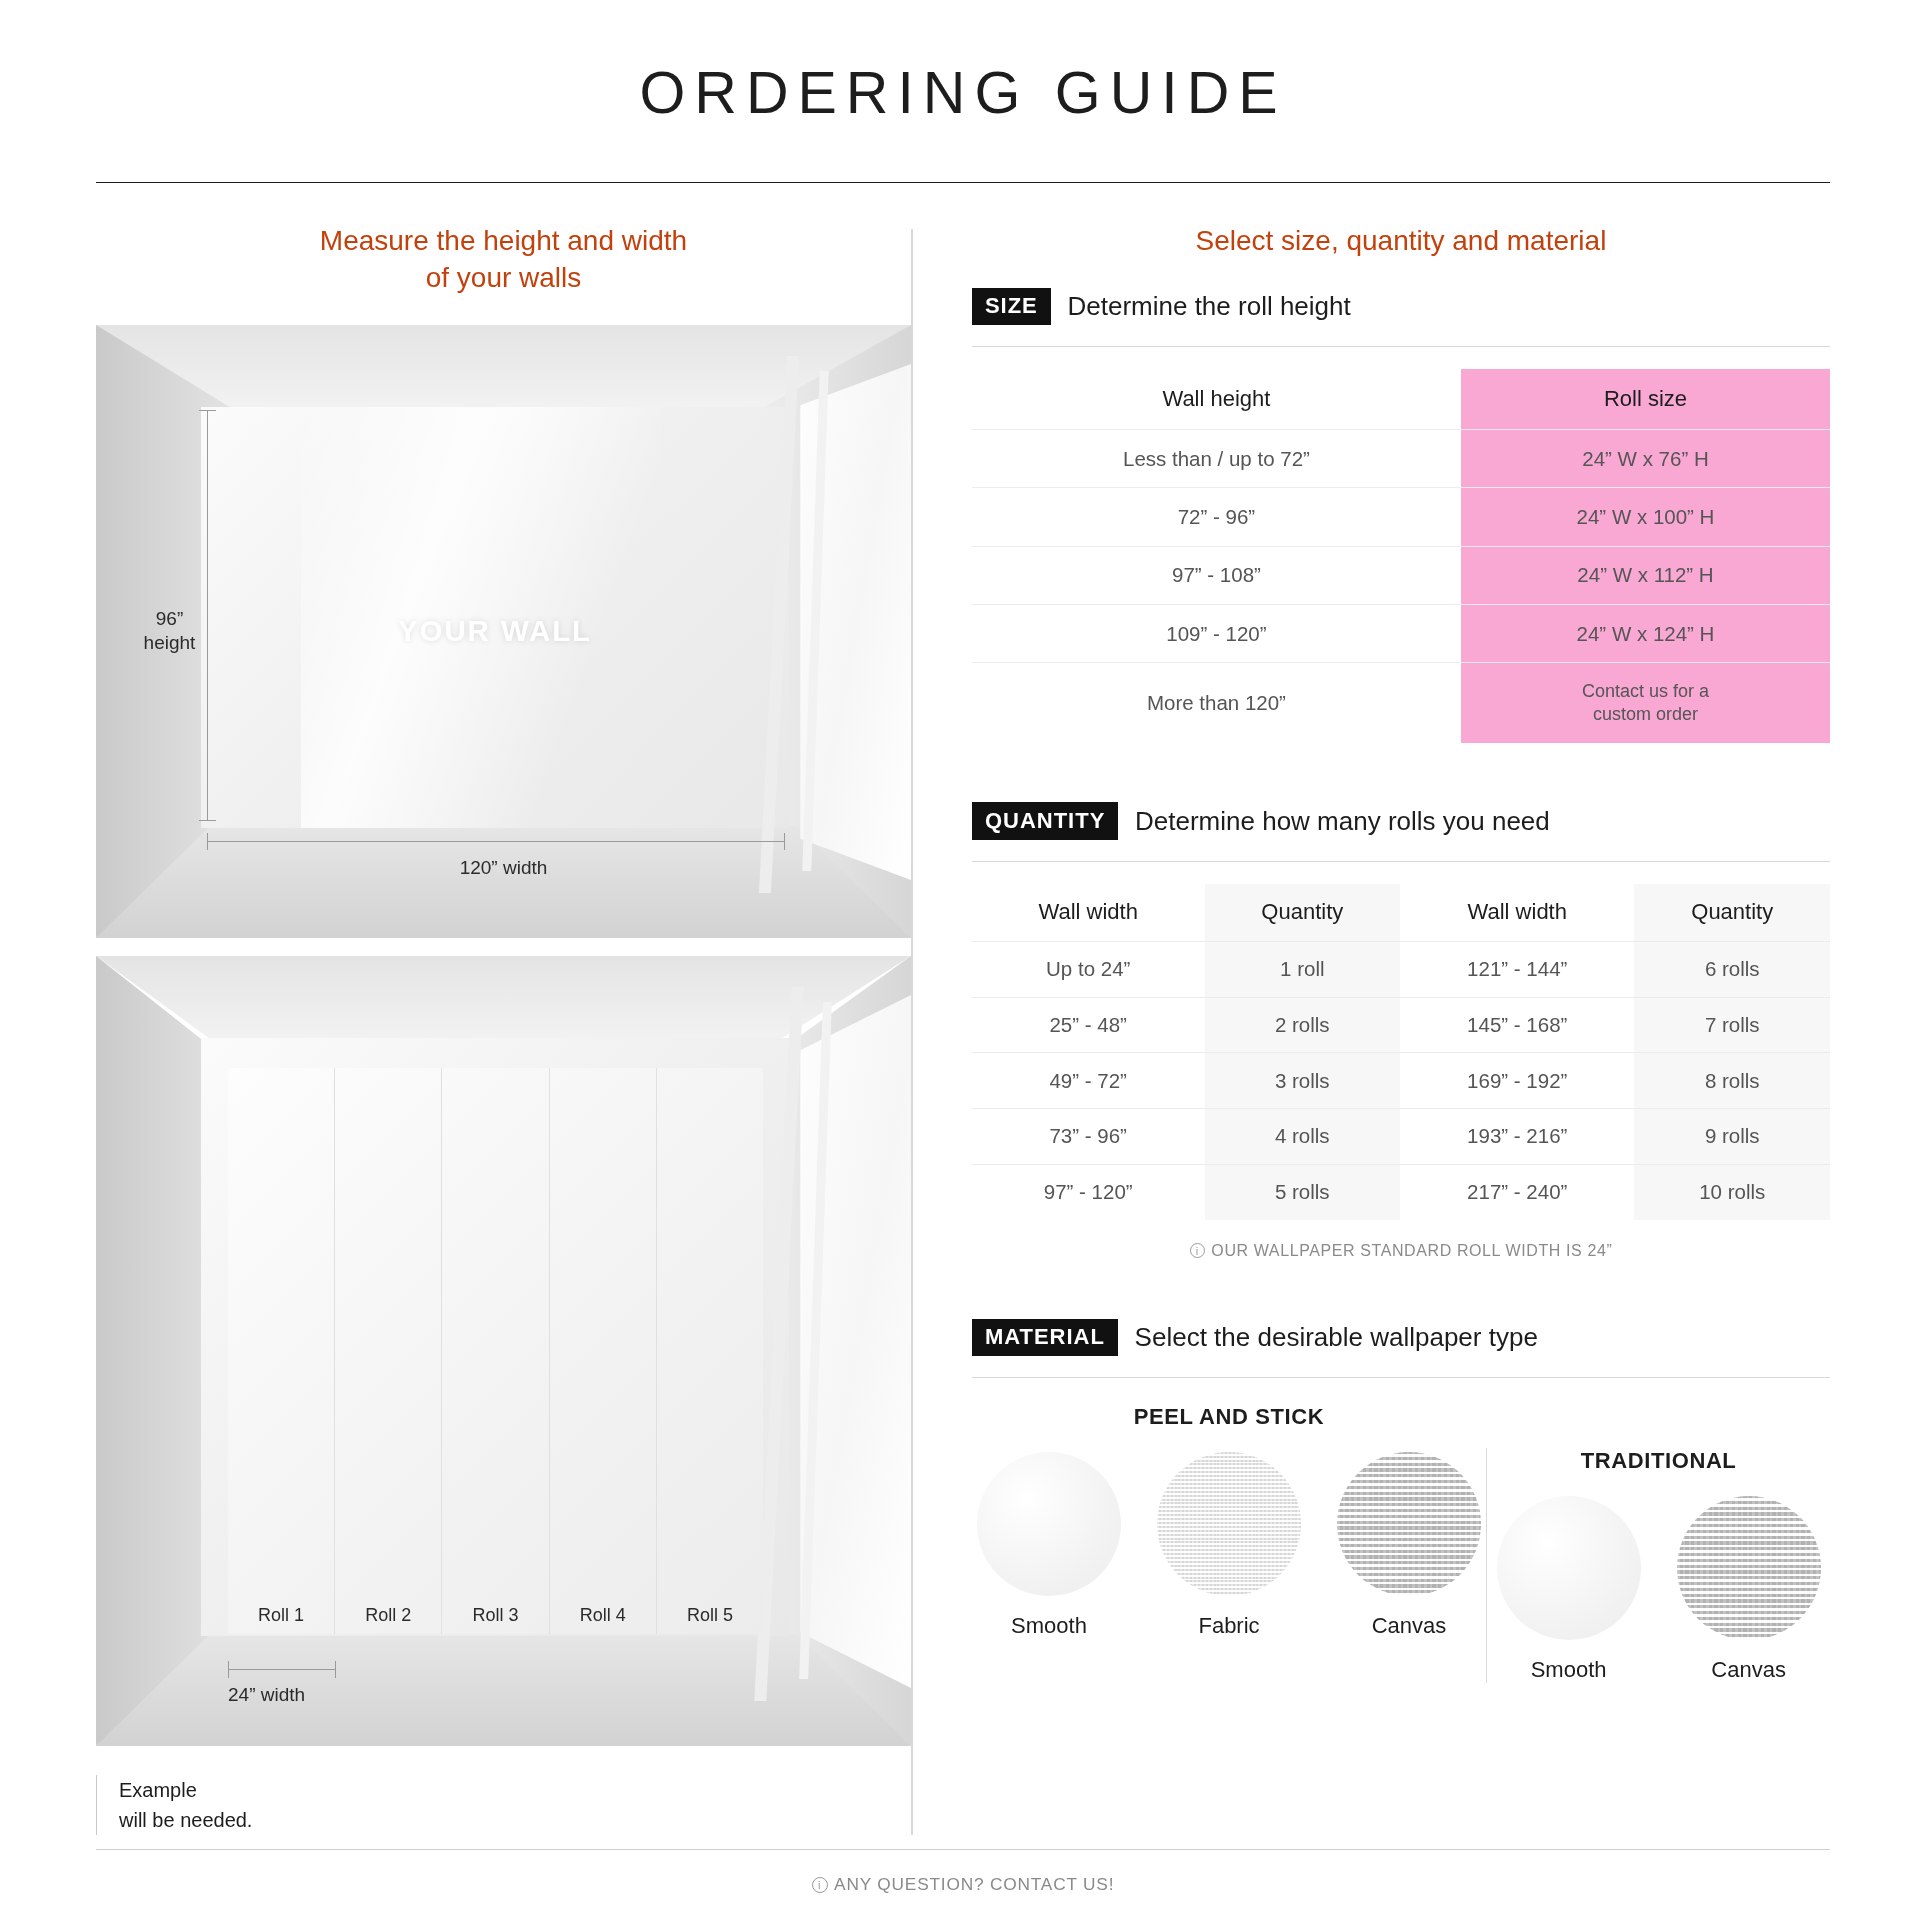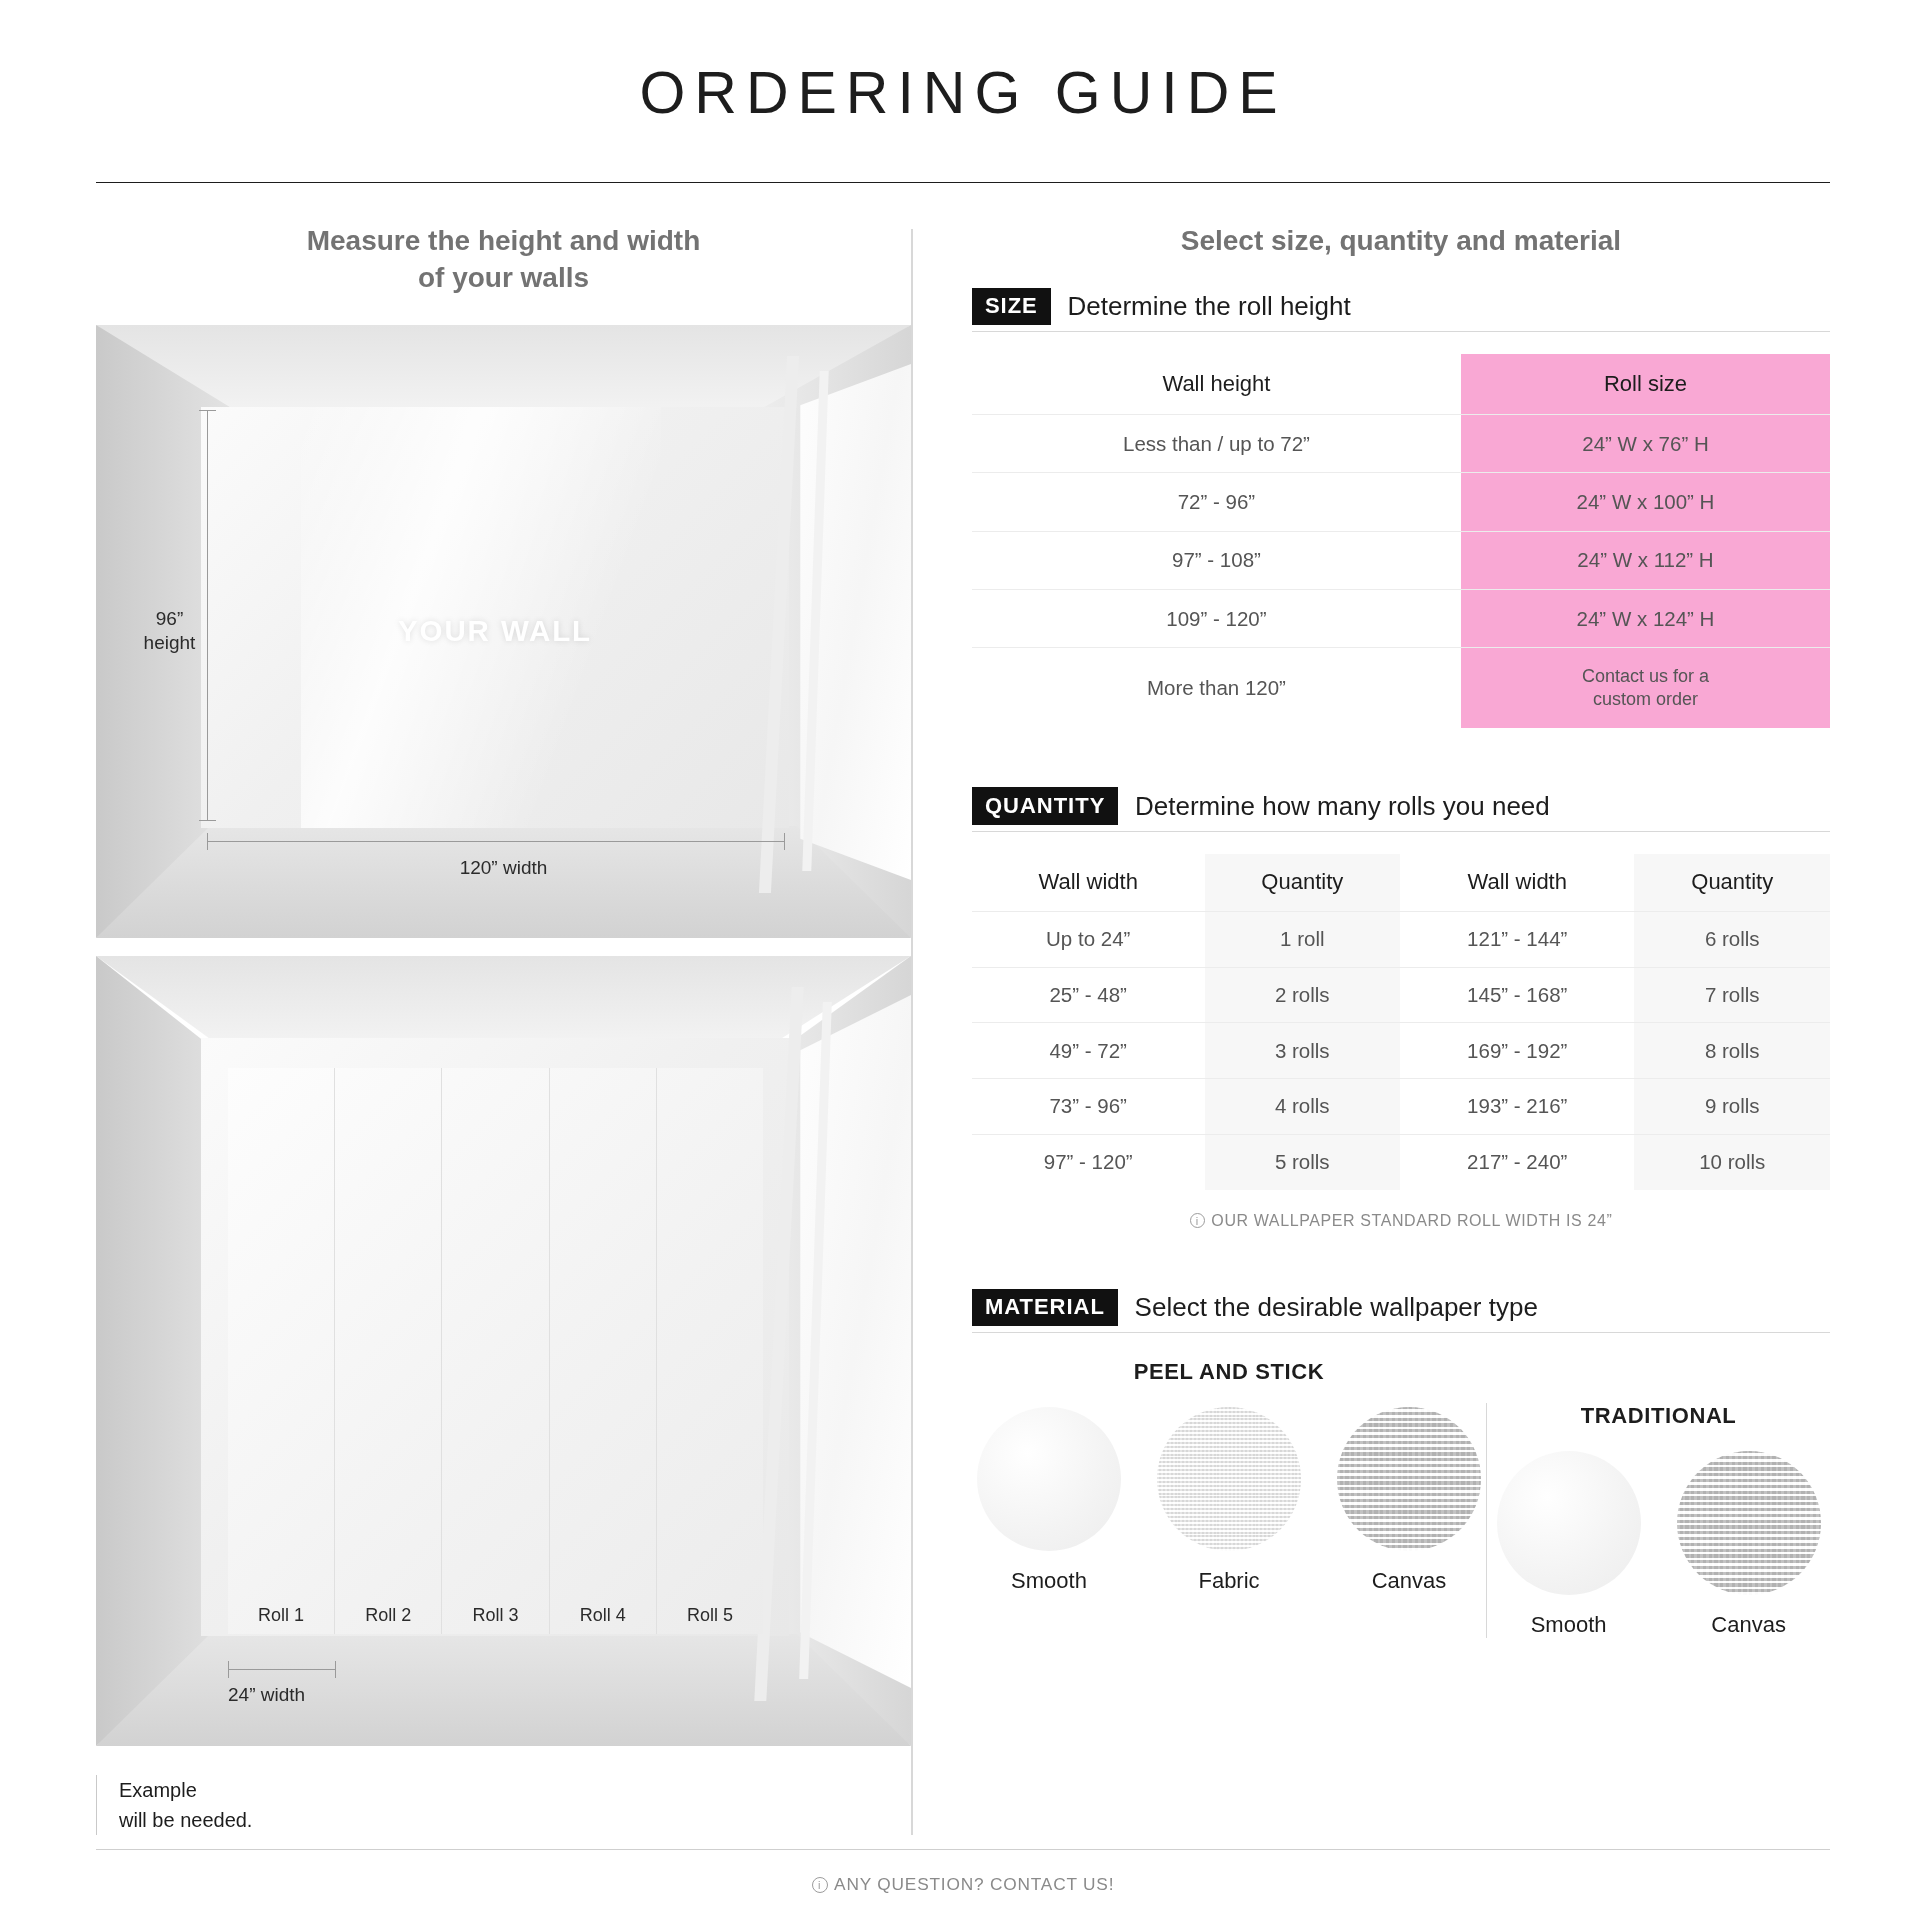--- a/index.html
+++ b/index.html
@@ -43,23 +43,23 @@
     background: #d8d8d8;
     margin: 6.4px 0 0 0;
     align-self: stretch;
     min-height: 1579px;
   }
   .col-right { flex: 1; padding-left: 59px; }
 
   .col-head {
     text-align: center;
     font-size: 28px;
-    font-weight: 700;
+    font-weight: 400;
     line-height: 1.32;
-    color: #737373;
+    color: #c2410c;
   }
 
   
   .room {
     position: relative;
     width: 815px;
     height: 613px;
     margin-top: 28px;
     background: #ffffff;
     overflow: hidden;
@@ -189,21 +189,21 @@
     color: #1d1d1d;
   }
 
   
   .section { margin-top: 0; }
   .section + .section { margin-top: 59px; }
 
   .sec-head {
     display: flex; align-items: center; gap: 16.7px;
     border-bottom: 1.3px solid #d8d8d8;
-    padding-bottom: 6px;
+    padding-bottom: 21px;
     text-align: right;
   }
   .sec-tag {
     background: #111111; color: #ffffff;
     font-size: 22px; font-weight: 700; letter-spacing: 1px;
     padding: 5.1px 13px 6.4px 13px;
   }
   .sec-desc { font-size: 26px; color: #1d1d1d; font-weight: 400; }
 
   table { border-collapse: collapse; width: 100%; }

